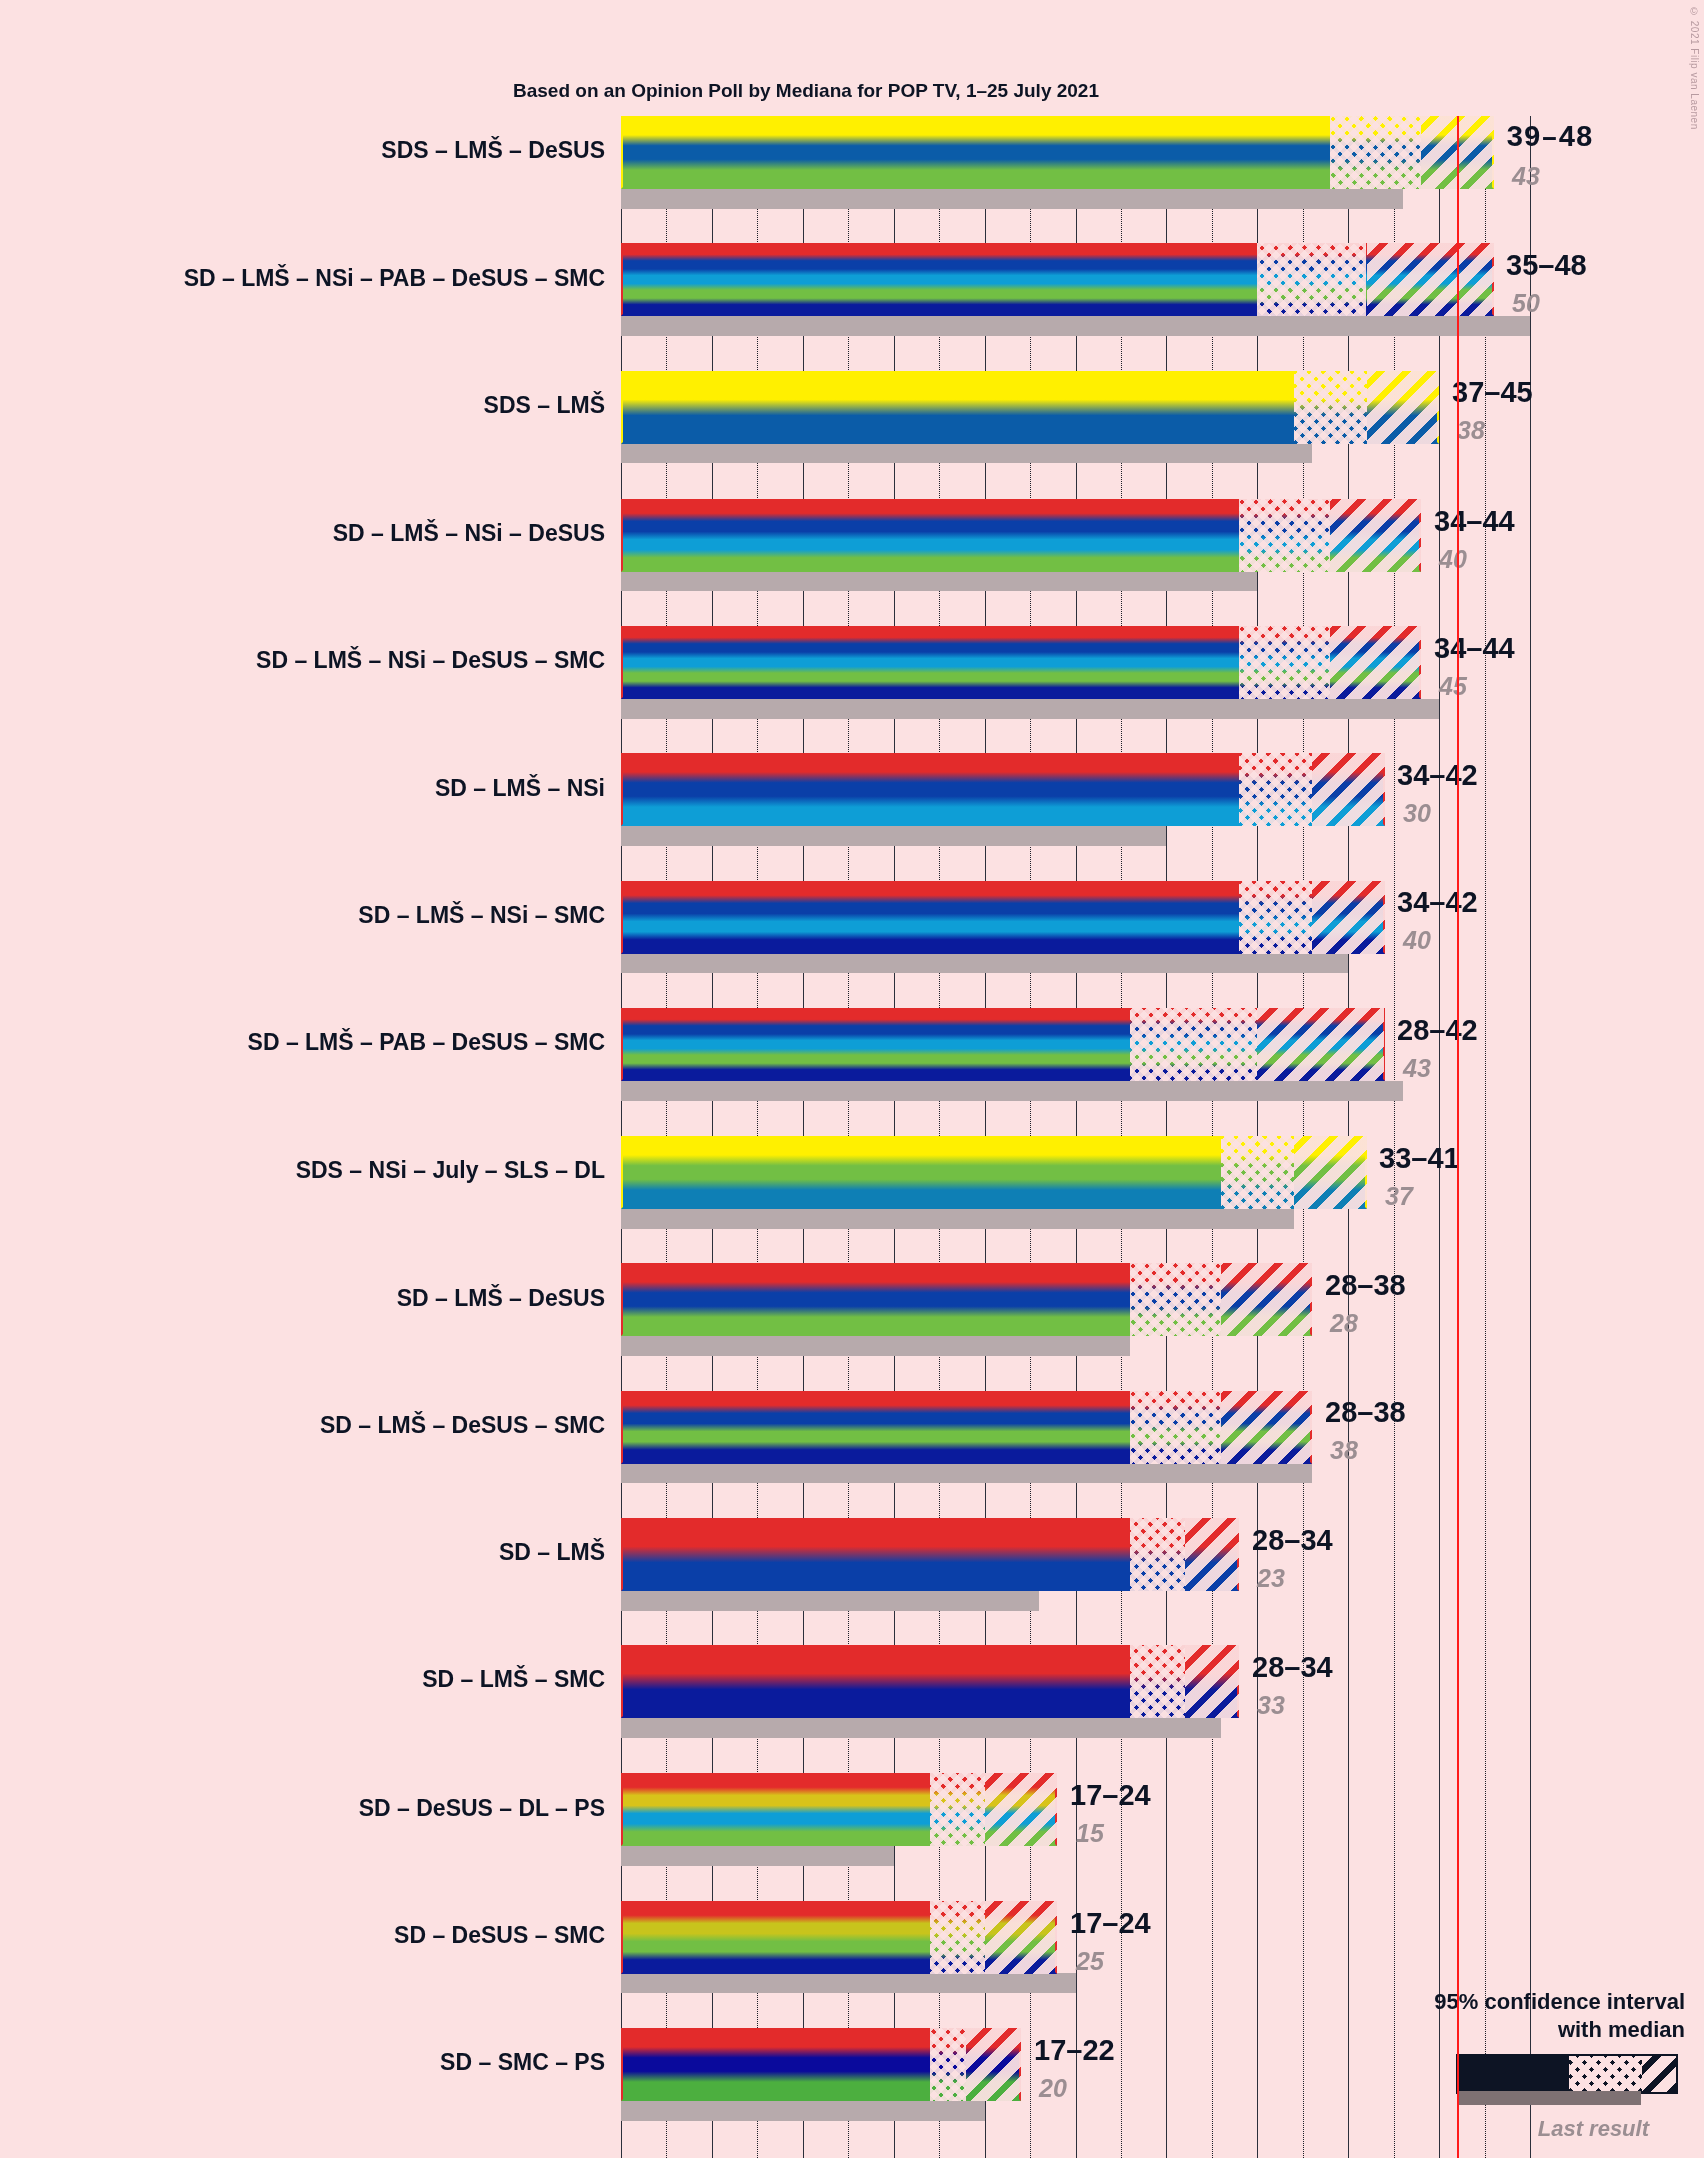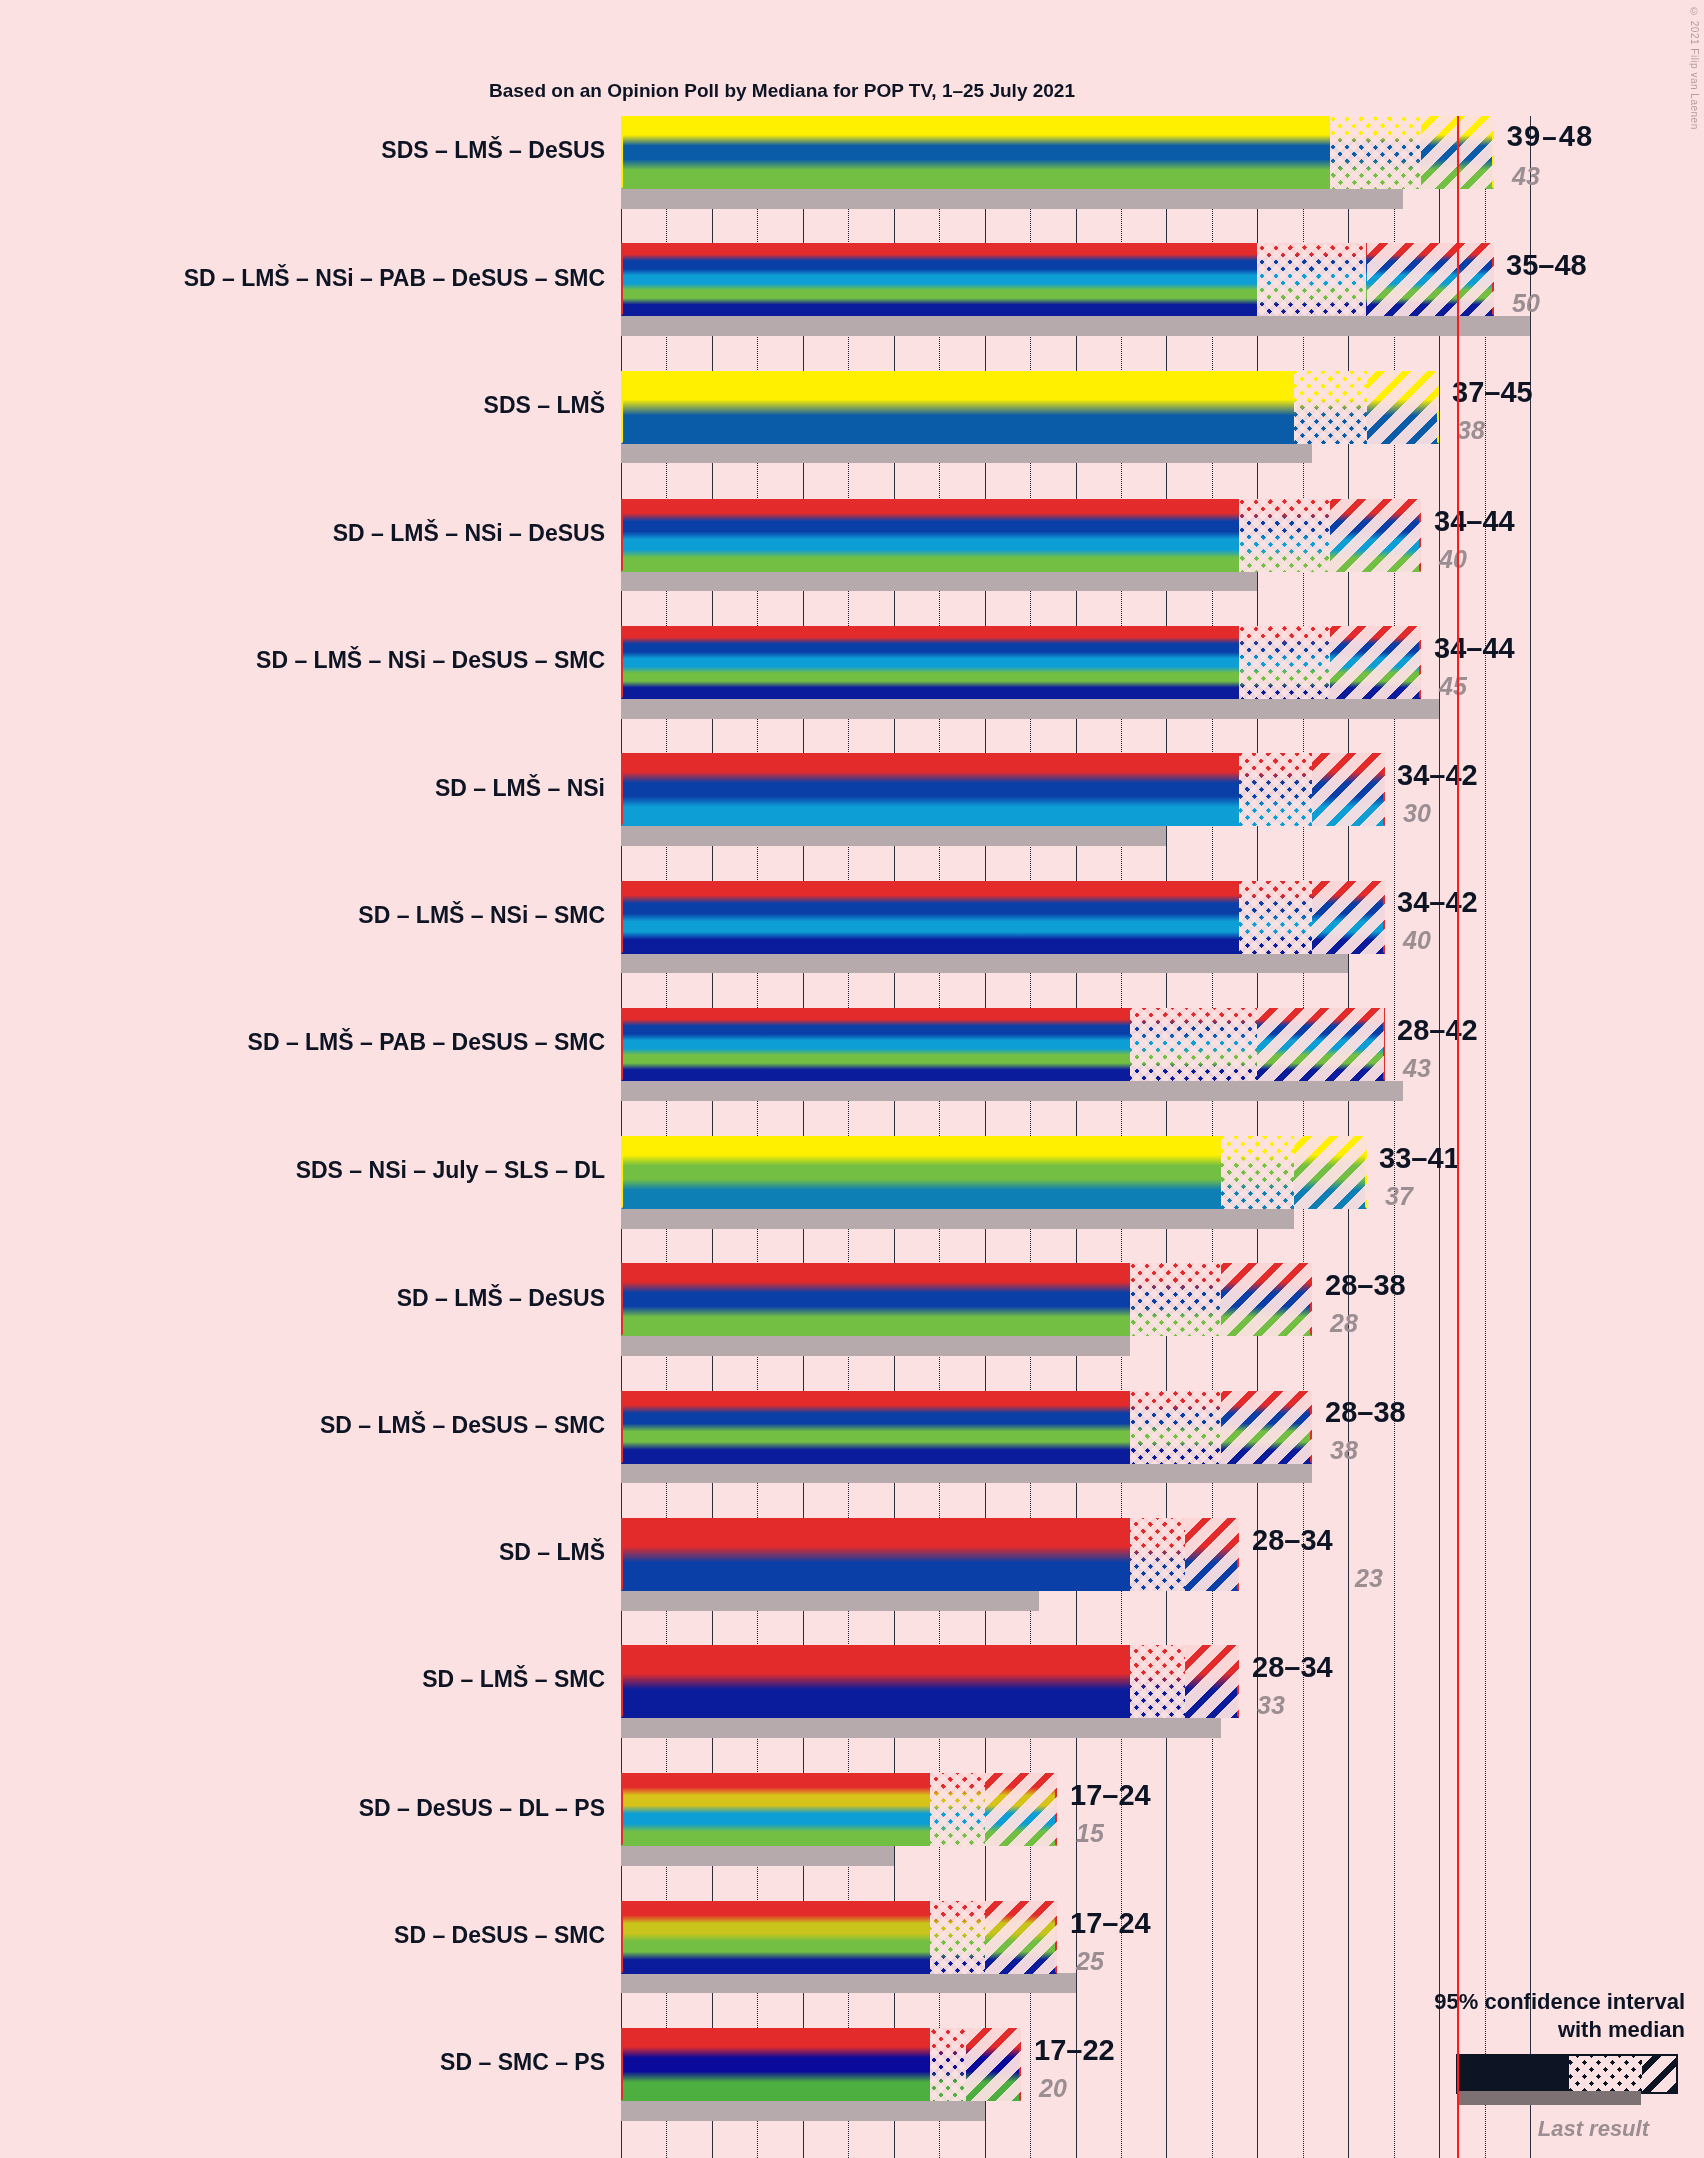--- a/index.html
+++ b/index.html
@@ -17,20 +17,21 @@
     position:absolute;top:20px;left:0;width:1564px;
     text-align:center;
     font-size:35px;font-weight:bold;letter-spacing:-0.2px;
     color:#0d1424;
   }
   .subtitle{
     position:absolute;top:80px;left:0;width:1564px;
     text-align:center;
     font-size:19px;font-weight:bold;
     color:#0d1424;
+    padding-left:24px;
   }
   .copyright{
     position:absolute;top:5.5px;right:5.5px;
     font-size:10px;color:#b79aa0;
     writing-mode:vertical-rl;
     letter-spacing:0.5px;
   }
 
   
   #plot{
@@ -299,21 +300,21 @@
       <div class="lastvalue" style="left: 1403px; top: 926px;">40</div>
       <div class="valuetext" style="left: 1397px; top: 1014px;">28–42</div>
       <div class="lastvalue" style="left: 1403px; top: 1054px;">43</div>
       <div class="valuetext" style="left: 1379px; top: 1142px;">33–41</div>
       <div class="lastvalue" style="left: 1385px; top: 1182px;">37</div>
       <div class="valuetext" style="left: 1325px; top: 1269px;">28–38</div>
       <div class="lastvalue" style="left: 1330px; top: 1309px;">28</div>
       <div class="valuetext" style="left: 1325px; top: 1396px;">28–38</div>
       <div class="lastvalue" style="left: 1330px; top: 1436px;">38</div>
       <div class="valuetext" style="left: 1252px; top: 1524px;">28–34</div>
-      <div class="lastvalue" style="left: 1314px; top: 1564px; padding-left: 41px;">23</div>
+      <div class="lastvalue" style="left: 1257px; top: 1564px;">23</div>
       <div class="valuetext" style="left: 1252px; top: 1651px;">28–34</div>
       <div class="lastvalue" style="left: 1257px; top: 1691px;">33</div>
       <div class="valuetext" style="left: 1070px; top: 1779px;">17–24</div>
       <div class="lastvalue" style="left: 1076px; top: 1819px;">15</div>
       <div class="valuetext" style="left: 1070px; top: 1907px;">17–24</div>
       <div class="lastvalue" style="left: 1076px; top: 1947px;">25</div>
       <div class="valuetext" style="left: 1034px; top: 2034px;">17–22</div>
       <div class="lastvalue" style="left: 1039px; top: 2074px;">20</div>
     </div>
 

